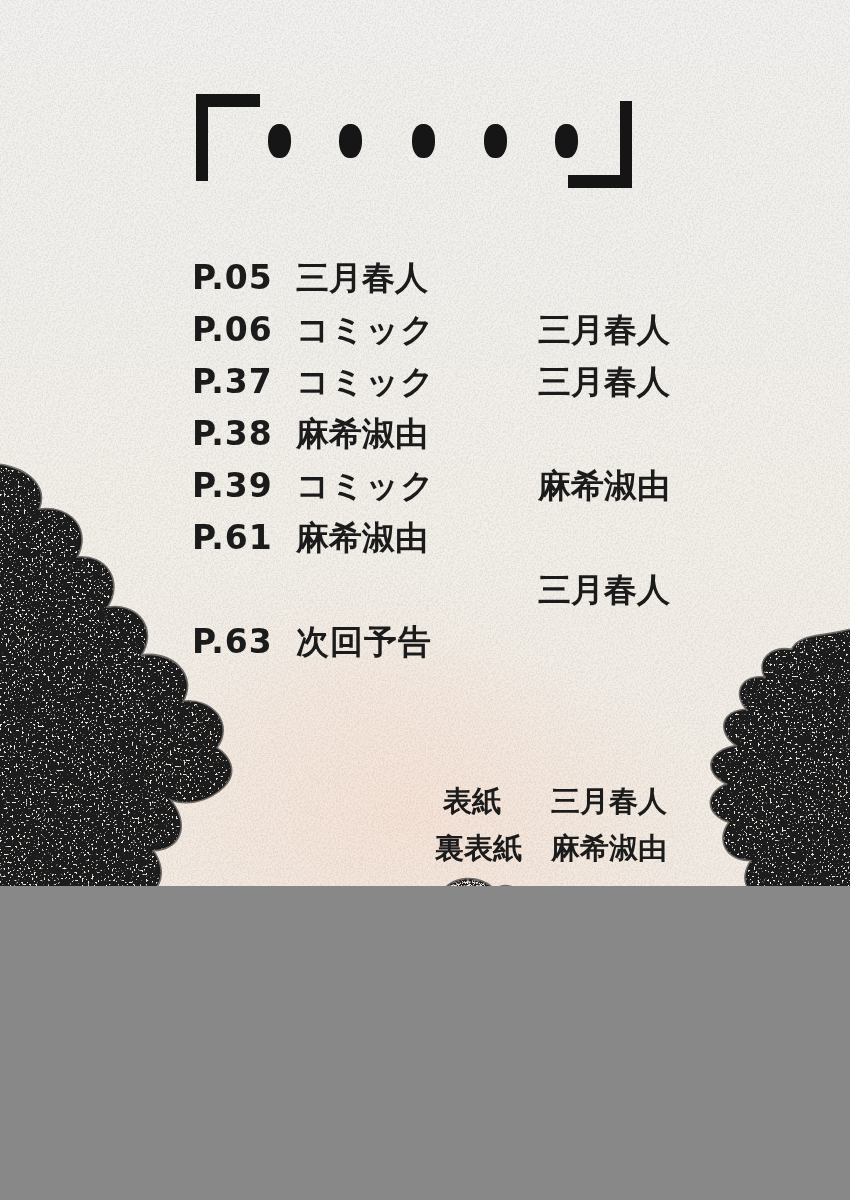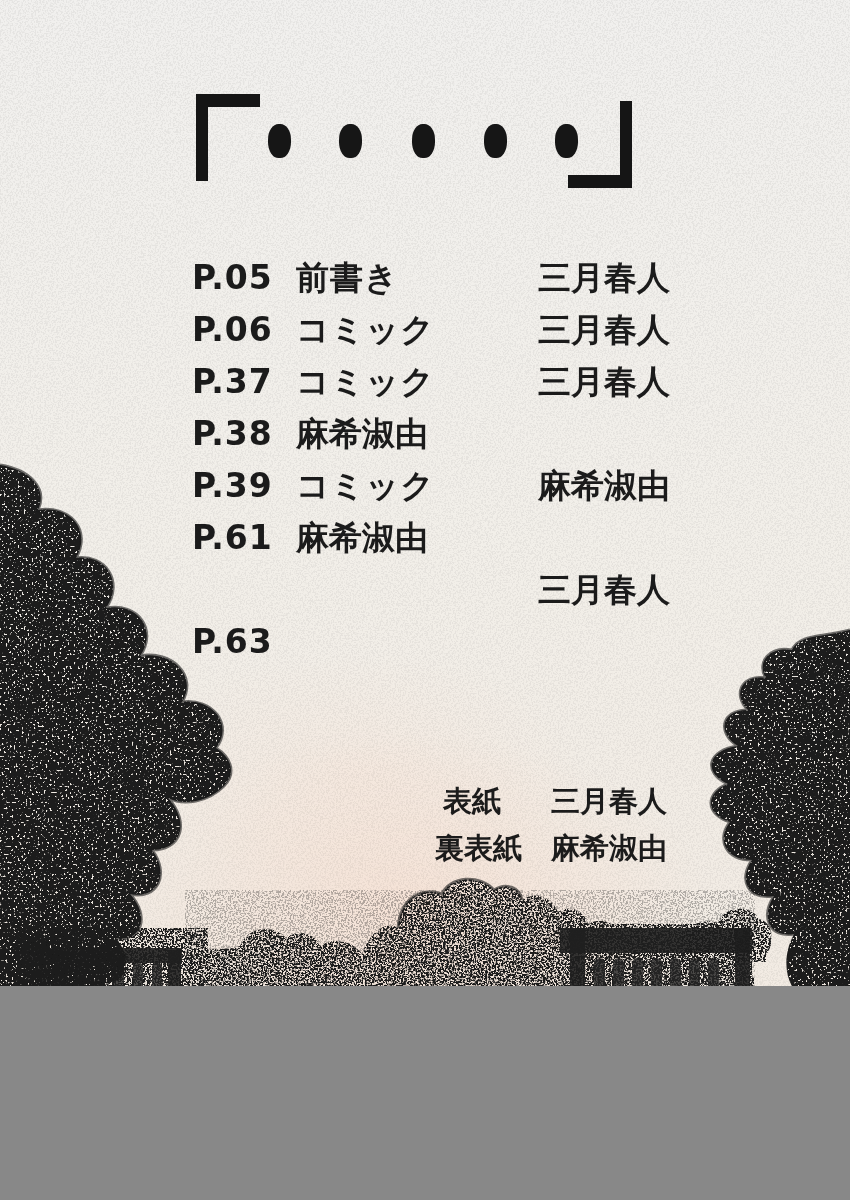--- a/index.html
+++ b/index.html
@@ -1,17 +1,17 @@
 <!DOCTYPE html>
 <html><head>
 <meta charset="utf-8">
 <style>
   html,body{margin:0;padding:0;background:#888;}
   .page{
-    position:relative;width:850px;height:986px;overflow:hidden;
+    position:relative;width:850px;height:886px;overflow:hidden;
     background:
       radial-gradient(ellipse 430px 250px at 48% 92%, rgba(248,218,202,.55), rgba(248,218,202,0) 70%),
       radial-gradient(ellipse 300px 160px at 42% 78%, rgba(246,226,214,.35), rgba(246,226,214,0) 75%),
       linear-gradient(180deg,#f1f0ee 0%,#f2efe9 55%,#f2ebe3 100%);
     font-family:"DejaVu Sans","Liberation Sans",sans-serif;
     color:#1b1b1b;
   }
   .illus{position:absolute;left:0;top:0;}
   .ink{fill:#1f1f1f;opacity:.9;}
   .bar{fill:#242424;opacity:.82;}
@@ -179,21 +179,20 @@
     <i class="title-dot d1"></i>
     <i class="title-dot d2"></i>
     <i class="title-dot d3"></i>
     <i class="title-dot d4"></i>
     <span class="bracket-right"></span>
   </div>
 
   <div class="toc">
     <div class="toc-row">
       <span class="toc-page">P.05</span>
-      <span class="toc-title">前書き</span>
       <span class="toc-author">三月春人</span>
     </div>
     <div class="toc-row">
       <span class="toc-page">P.06</span>
       <span class="toc-title">コミック</span>
       <span class="toc-author">三月春人</span>
     </div>
     <div class="toc-row">
       <span class="toc-page">P.37</span>
       <span class="toc-title">コミック</span>
@@ -212,20 +211,21 @@
       <span class="toc-page">P.61</span>
       <span class="toc-author">麻希淑由</span>
     </div>
     <div class="toc-row">
       <span class="toc-page"></span>
       <span class="toc-title"></span>
       <span class="toc-author">三月春人</span>
     </div>
     <div class="toc-row">
       <span class="toc-page">P.63</span>
+      <span class="toc-title">次回予告</span>
       <span class="toc-author"></span>
     </div>
   </div>
 
   <div class="credits">
     <div class="credit-row r0">
       <span class="credit-label">表紙</span>
       <span class="credit-author">三月春人</span>
     </div>
     <div class="credit-row r1">

